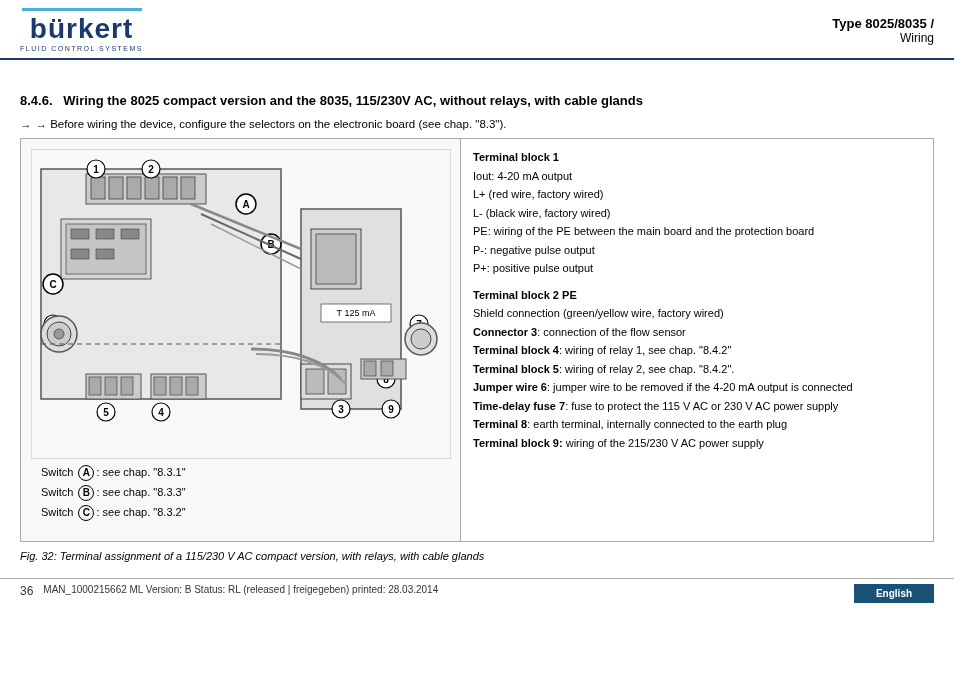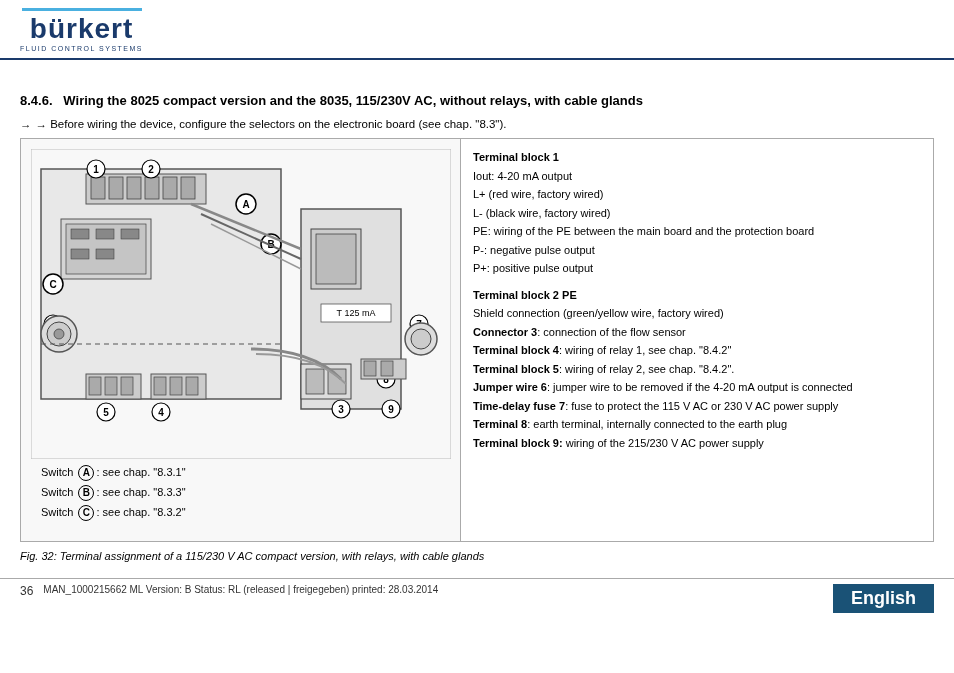--- a/index.html
+++ b/index.html
@@ -168,34 +168,38 @@
     }
     .footer-page {
       font-size: 12px;
       font-weight: normal;
       margin-right: 10px;
     }
     .footer-lang {
       background: #1a5276;
       color: #fff;
       padding: 4px 18px;
-      font-size: 18px;
+      font-size: 10px;
       font-weight: bold;
       min-width: 80px;
       text-align: center;
     }
   </style>
 </head>
 <body>
 
 <div class="header">
   <div class="header-logo">
     <div class="logo-bar"></div>
     <div class="logo-text">bürkert</div>
     <div class="logo-sub">FLUID CONTROL SYSTEMS</div>
+  </div>
+  <div class="header-right">
+    <div class="header-type">Type 8025/8035 /</div>
+    <div class="header-subtitle">Wiring</div>
   </div>
 </div>
 
 <div class="main">
 
   <div class="section-title">8.4.6.&nbsp;&nbsp; Wiring the 8025 compact version and the 8035, 115/230V AC, without relays, with cable glands</div>
 
   <div class="intro-text">
     <span class="arrow">→</span><span>→ Before wiring the device, configure the selectors on the electronic board (see chap. "8.3").</span>
   </div>

